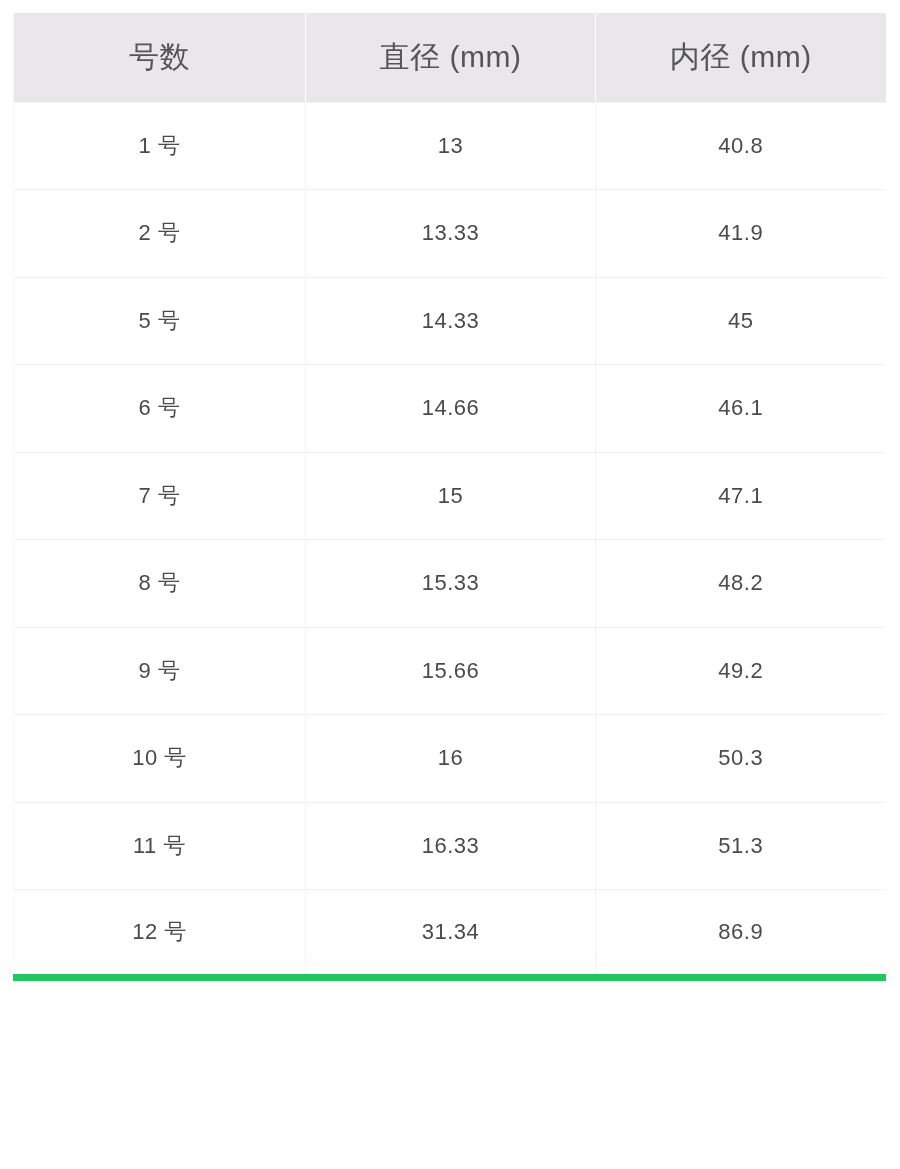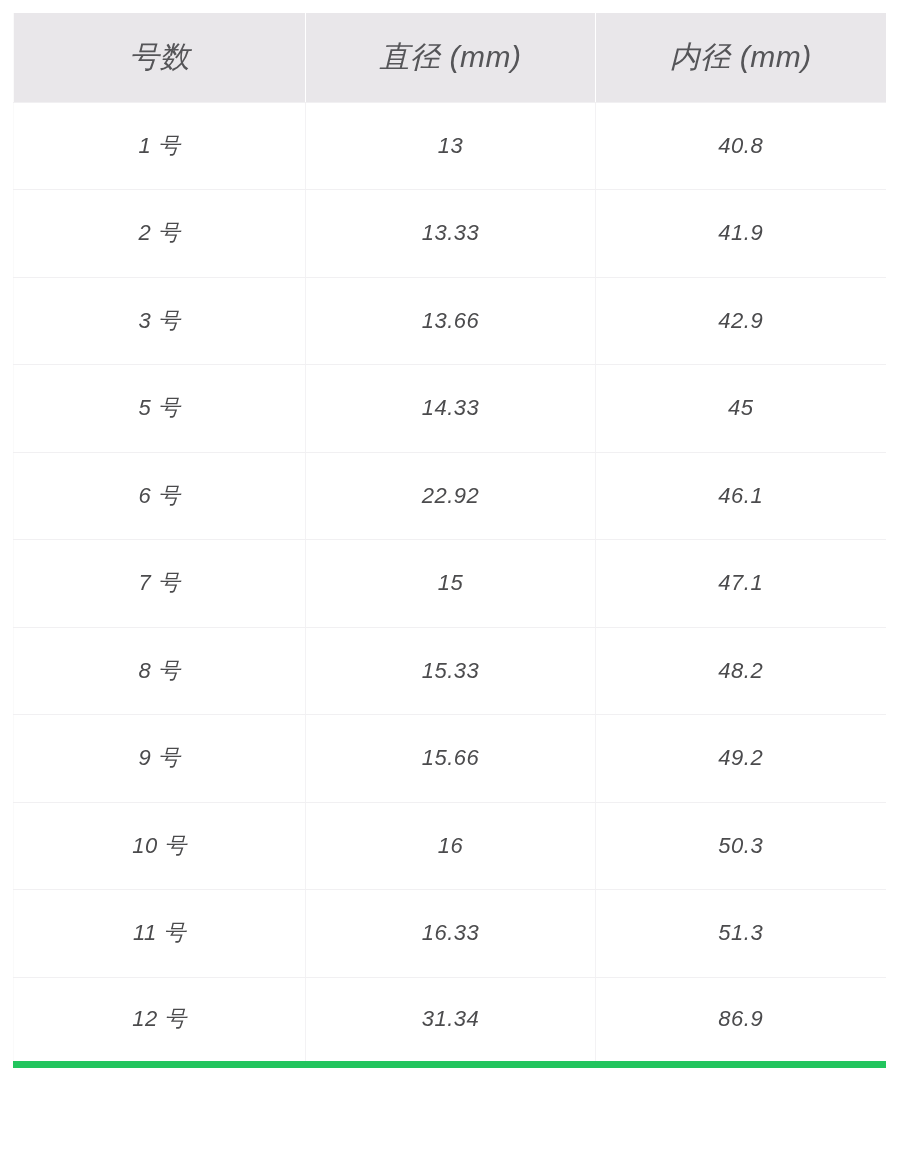--- a/index.html
+++ b/index.html
@@ -26,21 +26,20 @@
     position: absolute;
     left: 13px;
     top: 13px;
     width: 872px;
   }
 
   table.size-table {
     width: 872px;
     border-collapse: collapse;
     table-layout: fixed;
-    font-style: italic;
   }
 
   table.size-table col.c1 { width: 292px; }
   table.size-table col.c2 { width: 290px; }
   table.size-table col.c3 { width: 290px; }
 
   table.size-table thead th {
     background: #e9e7ea;
     color: #555558;
     font-weight: 400;
@@ -110,32 +109,27 @@
             <td>1 号</td>
             <td>13</td>
             <td>40.8</td>
           </tr>
           <tr>
             <td>2 号</td>
             <td>13.33</td>
             <td>41.9</td>
           </tr>
           <tr>
-            <td>3 号</td>
-            <td>13.66</td>
-            <td>42.9</td>
-          </tr>
-          <tr>
             <td>5 号</td>
             <td>14.33</td>
             <td>45</td>
           </tr>
           <tr>
             <td>6 号</td>
-            <td>22.92</td>
+            <td>14.66</td>
             <td>46.1</td>
           </tr>
           <tr>
             <td>7 号</td>
             <td>15</td>
             <td>47.1</td>
           </tr>
           <tr>
             <td>8 号</td>
             <td>15.33</td>

